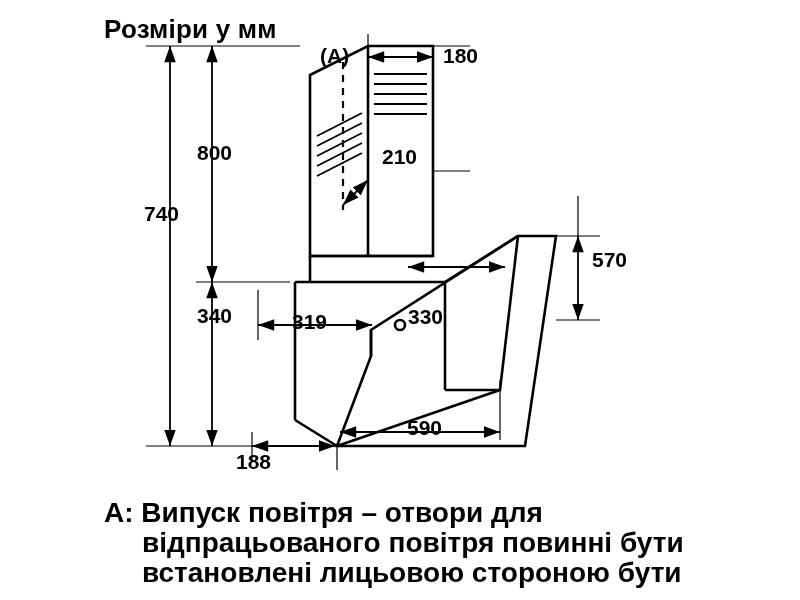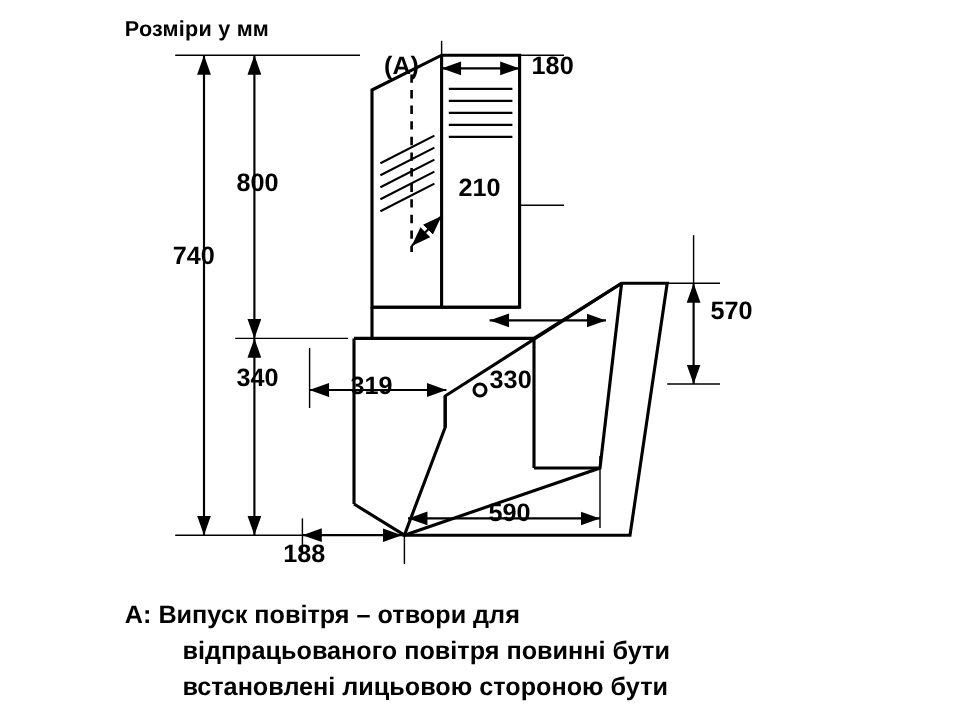--- a/index.html
+++ b/index.html
@@ -19,21 +19,21 @@
     position: absolute;
     left: 0;
     top: 0;
     width: 800px;
     height: 600px;
   }
   #title {
     position: absolute;
     left: 104px;
     top: 14px;
-    font-size: 18px;
+    font-size: 26px;
     font-weight: bold;
     letter-spacing: 0.2px;
     white-space: nowrap;
   }
   svg#drawing {
     position: absolute;
     left: 0;
     top: 0;
     width: 800px;
     height: 600px;
@@ -42,33 +42,33 @@
     position: absolute;
     font-size: 21px;
     font-weight: bold;
     white-space: nowrap;
   }
   .note {
     position: absolute;
     left: 104px;
     top: 498px;
     width: 660px;
-    font-size: 21px;
+    font-size: 28px;
     font-weight: bold;
     line-height: 30px;
   }
   .note .tag {
     font-weight: bold;
   }
   .note .body {
     display: inline;
   }
   .note-line2, .note-line3 {
     display: block;
-    margin-left: 48px;
+    margin-left: 38px;
   }
 </style>
 </head>
 <body>
 
 <div id="stage">
 
   <div id="title">Розміри у мм</div>
 
   <svg id="drawing" viewBox="0 0 800 600">

